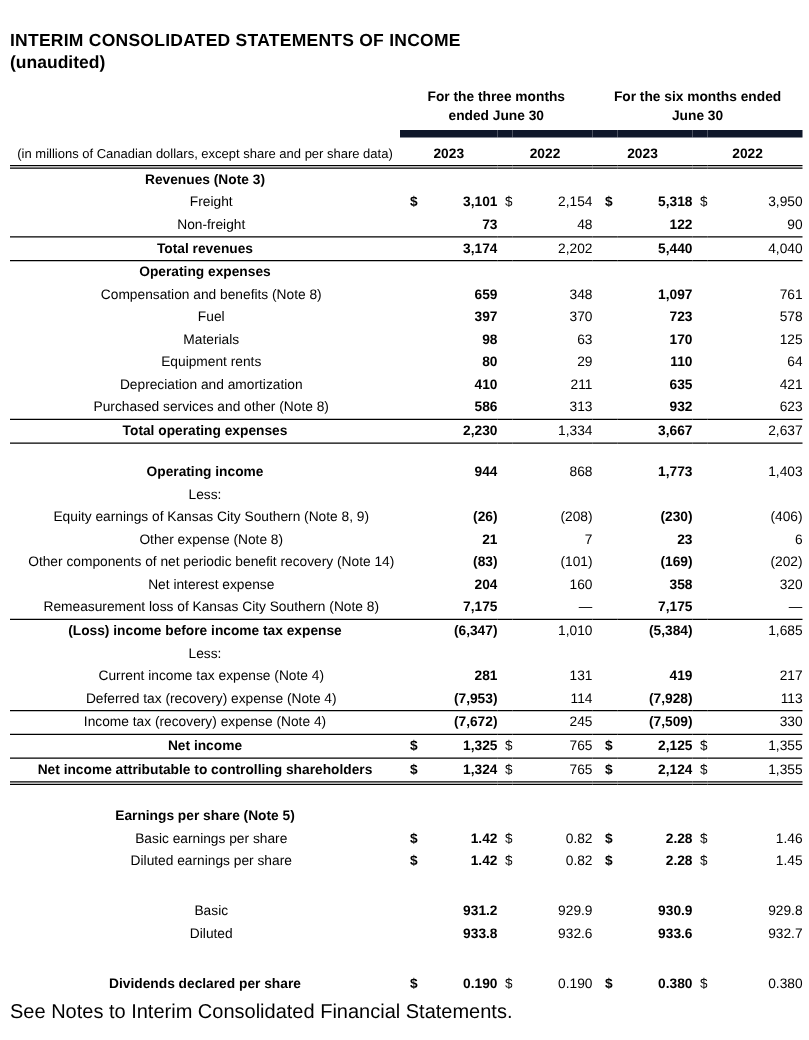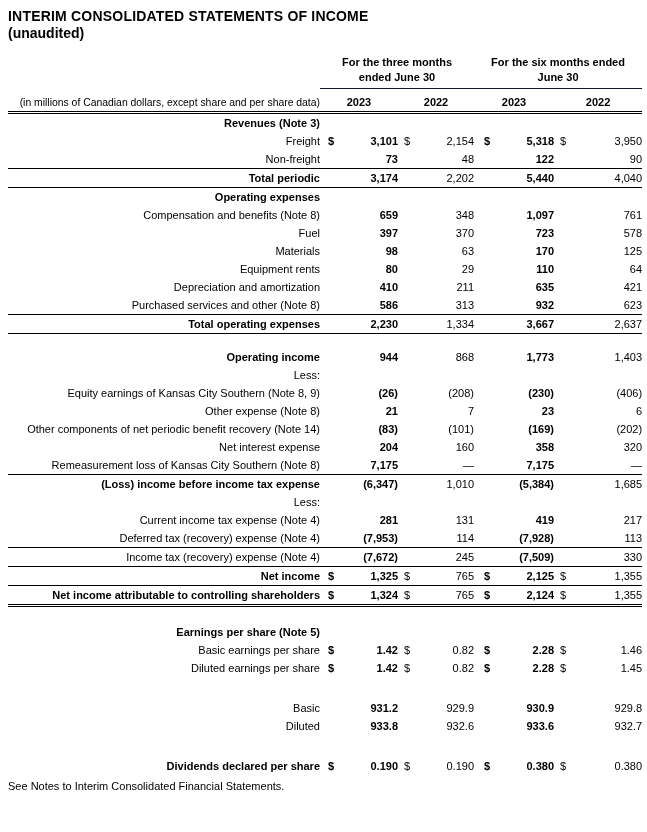--- a/index.html
+++ b/index.html
@@ -6,21 +6,21 @@
     margin: 0;
     padding: 0;
     background: #ffffff;
     color: #000000;
     font-family: "Liberation Sans", sans-serif;
   }
   .page {
     width: 647px;
     height: 832px;
     box-sizing: border-box;
-    padding: 8px 5px 6px 8px;
+    padding: 24px 5px 6px 8px;
     background: #ffffff;
     overflow: hidden;
   }
   .doc-title {
     font-size: 14px;
     font-weight: bold;
     line-height: 17px;
     letter-spacing: 0.2px;
   }
   .doc-subtitle {
@@ -37,50 +37,50 @@
   th, td {
     padding: 0;
     font-size: 11px;
     vertical-align: bottom;
     overflow: hidden;
   }
   .group-th {
     font-weight: bold;
     line-height: 15px;
     padding-bottom: 3px;
-    border-bottom: 1px solid #0f172a;
+    border-bottom: 6px solid #0f172a;
   }
   .years-row th {
     height: 19px;
     border-bottom: 3px double #000;
     padding-bottom: 3px;
   }
   .caption-th {
-    text-align: right;
+    text-align: center;
     font-weight: normal;
     font-size: 10.4px;
     white-space: nowrap;
   }
   .year-th { text-align: center; font-weight: bold; }
   .year-th.bold { font-weight: bold; }
   tbody td { height: 18px; line-height: 18px; white-space: nowrap; }
-  td.label { text-align: right; }
+  td.label { text-align: center; }
   td.label.indent { padding-left: 10px; margin-top: 12px; }
   td.dollar { text-align: left; }
   td.dollar.d1 { padding-left: 8px; }
   td.dollar.d2 { padding-left: 6px; }
   td.dollar.d3 { padding-left: 10px; }
   td.dollar.d4 { padding-left: 6px; }
   td.val { text-align: right; }
   .bold { font-weight: bold; }
   tr.rule-single td { border-bottom: 1px solid #000; }
   tr.rule-double td { border-bottom: 3px double #000; }
   tr.spacer td { border: none; }
   .footnote {
-    font-size: 11px;
+    font-size: 16px;
     margin-top: 5px;
   }
 </style>
 </head>
 <body>
 
 <div class="page">
 
   <div class="doc-title">INTERIM CONSOLIDATED STATEMENTS OF INCOME</div>
   <div class="doc-subtitle">(unaudited)</div>
@@ -145,21 +145,21 @@
           <td class="dollar d1 bold"></td>
           <td class="val bold">73</td>
           <td class="dollar d2"></td>
           <td class="val">48</td>
           <td class="dollar d3 bold"></td>
           <td class="val bold">122</td>
           <td class="dollar d4"></td>
           <td class="val">90</td>
         </tr>
         <tr class="rule-single">
-          <td class="label bold">Total periodic</td>
+          <td class="label bold">Total revenues</td>
           <td class="dollar d1 bold"></td>
           <td class="val bold">3,174</td>
           <td class="dollar d2"></td>
           <td class="val">2,202</td>
           <td class="dollar d3 bold"></td>
           <td class="val bold">5,440</td>
           <td class="dollar d4"></td>
           <td class="val">4,040</td>
         </tr>
         <tr>

